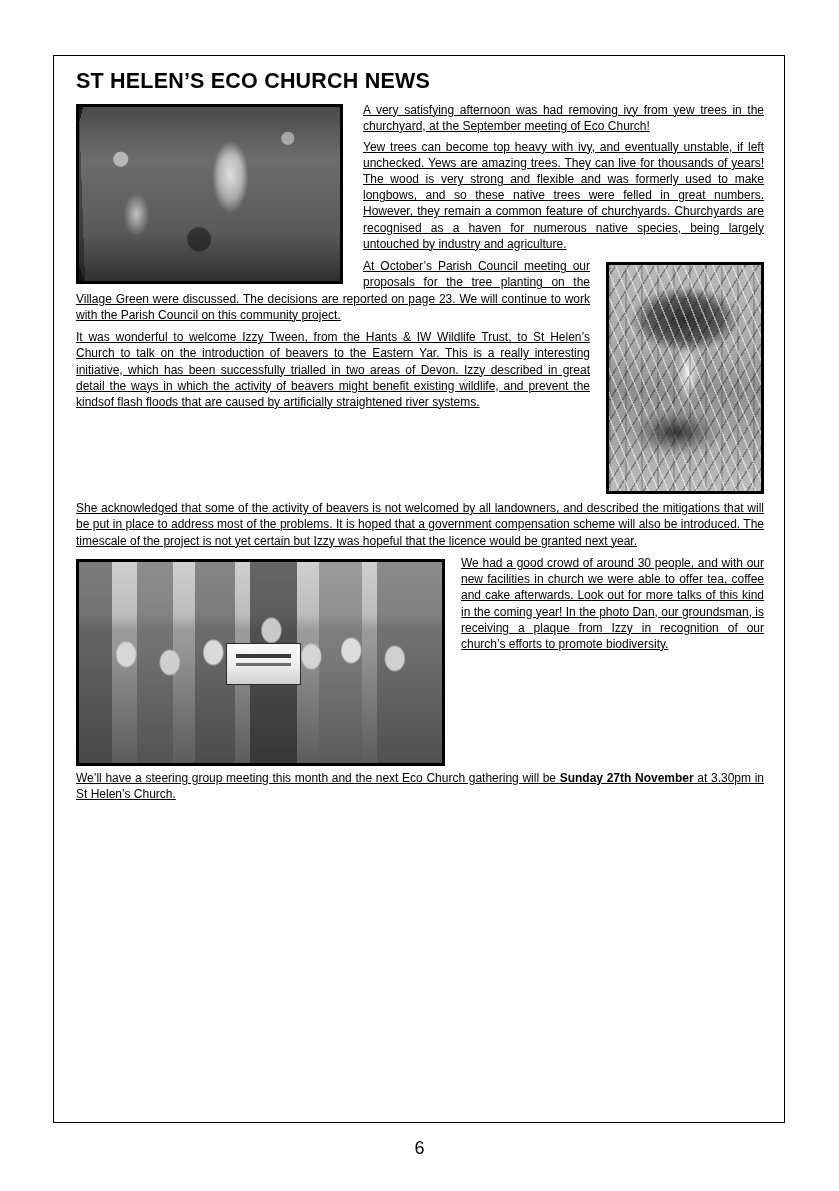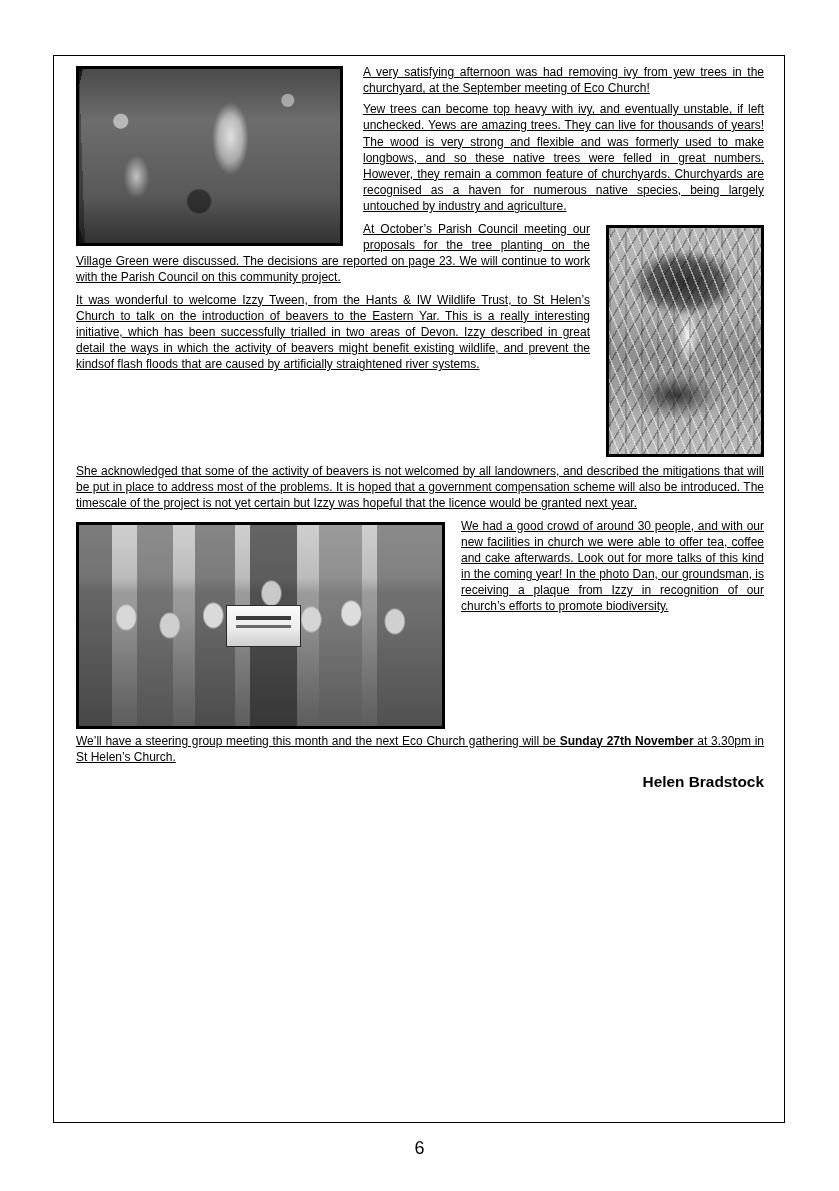--- a/index.html
+++ b/index.html
@@ -206,20 +206,21 @@
   }
 </style>
 </head>
 <body>
 
 <div class="page">
 
   <div class="frame">
     <div class="inner">
 
+      <h1 class="headline"><span>ST HELEN’S ECO CHURCH NEWS</span></h1>
 
       <div class="photo photo-churchyard"></div>
 
       <p class="body-text tight">A very satisfying afternoon was had removing ivy from yew trees in the churchyard, at the September meeting of Eco Church!</p>
 
       <p class="body-text">Yew trees can become top heavy with ivy, and eventually unstable, if left unchecked. Yews are amazing trees. They can live for thousands of years! The wood is very strong and flexible and was formerly used to make longbows, and so these native trees were felled in great numbers. However, they remain a common feature of churchyards. Churchyards are recognised as a haven for numerous native species,  being largely untouched by industry and agriculture.</p>
 
       <div class="photo photo-ivypile"></div>
 
       <p class="body-text">At October’s Parish Council meeting our proposals for the tree planting on the Village Green were discussed. The decisions are reported on page 23. We will continue to work with the Parish Council on this community project.</p>
@@ -236,20 +237,19 @@
           <div class="plaque-line b"></div>
         </div>
       </div>
 
       <p class="body-text">We had a good crowd of around 30 people, and with our new facilities in church we were able to offer tea, coffee and cake afterwards. Look out for more talks of this kind in the coming year! In the photo Dan, our groundsman, is receiving a plaque from Izzy in recognition of our church’s efforts to promote biodiversity.</p>
 
       <div class="clearfix"></div>
 
       <p class="body-text last"><span>We’ll have a steering group meeting this month and the next Eco Church gathering will be </span><b class="strong">Sunday 27th November</b><span> at 3.30pm in St Helen’s Church.</span></p>
 
-      <div class="signature">Helen Bradstock</div>
 
     </div>
   </div>
 
   <div class="page-number">6</div>
 
 </div>
 
 </body></html>

